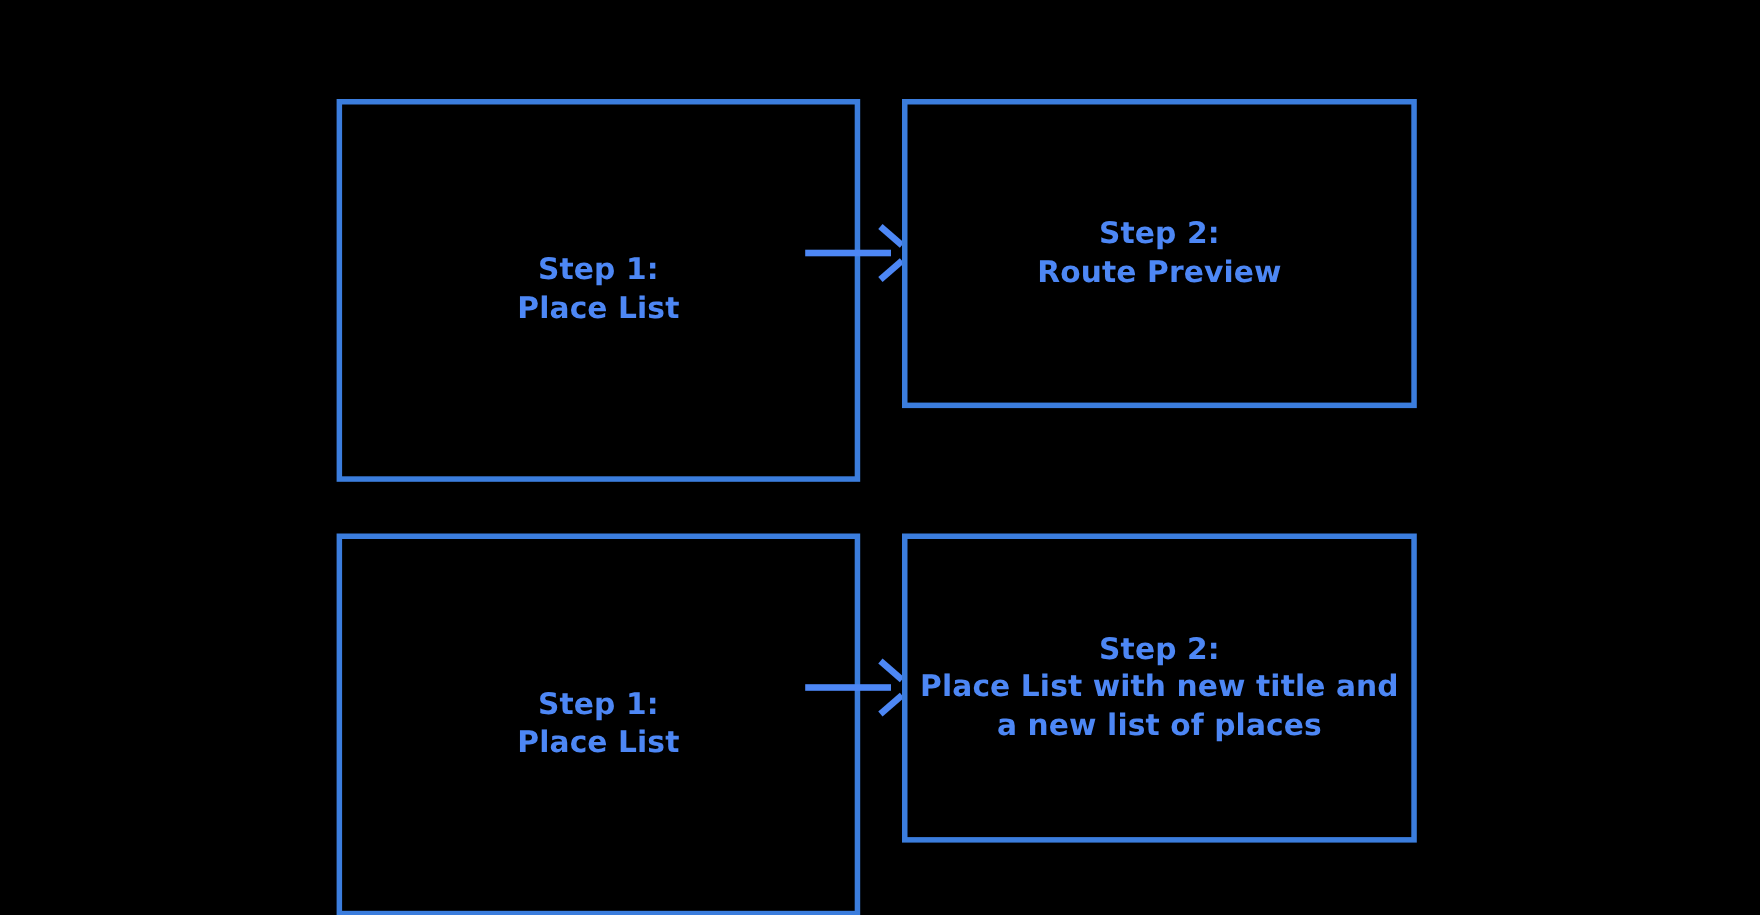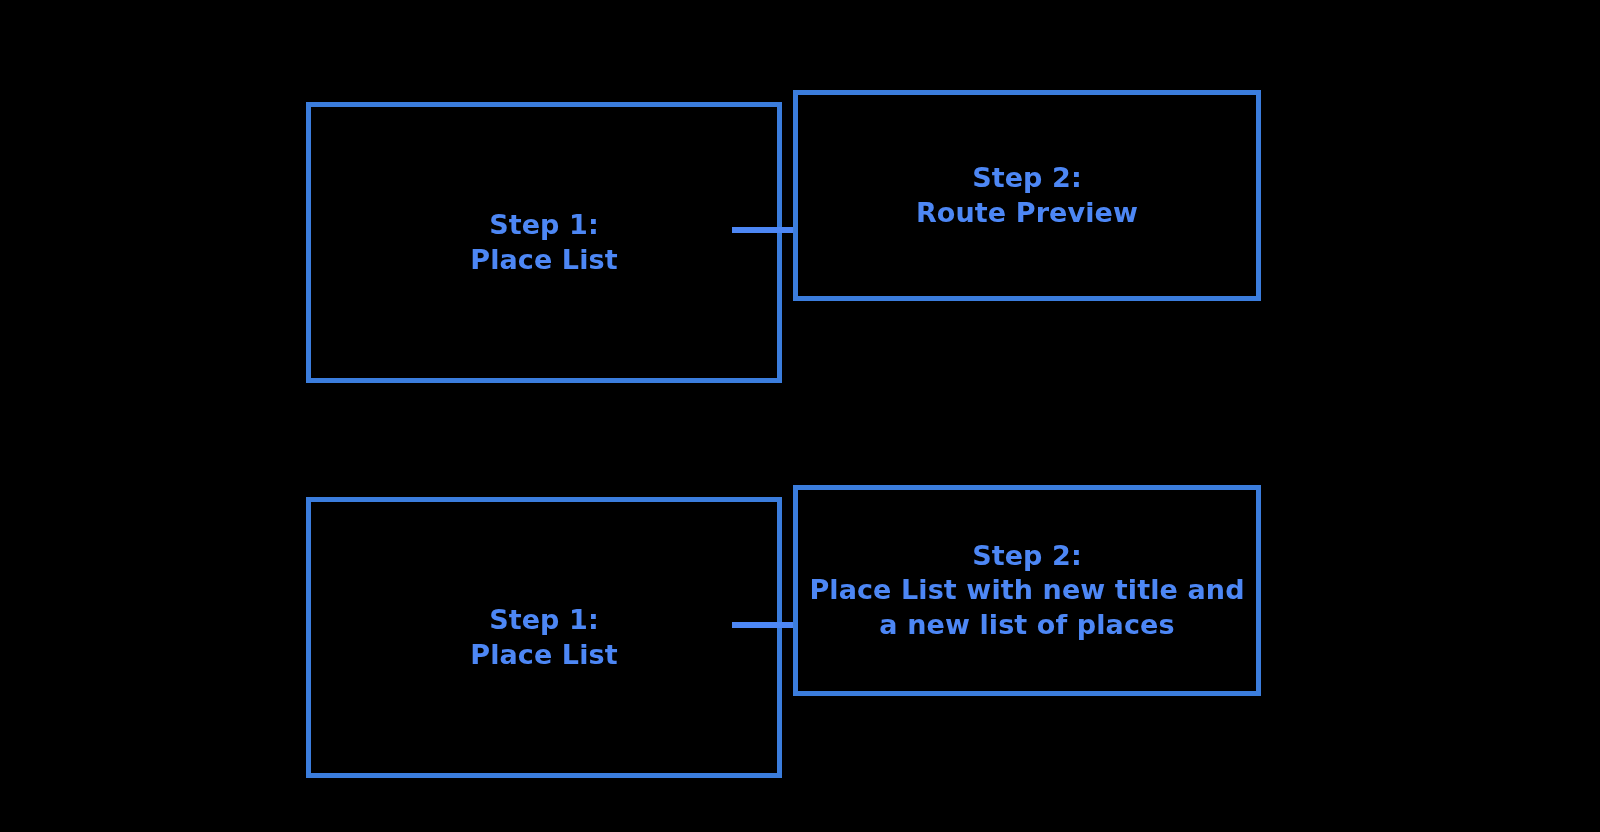--- a/index.html
+++ b/index.html
@@ -39,28 +39,27 @@
     background: #000000;
     display: flex;
     align-items: center;
     justify-content: center;
     text-align: center;
   }
   .box-a {
     left: 306px;
     top: 5px;
     width: 476px;
-    height: 281px;
-    margin-top: 12px;
+    height: 348px;
   }
   .box-b {
-    left: 793px;
+    left: 820px;
     top: 5px;
     width: 468px;
-    height: 211px;
+    height: 281px;
     text-decoration: underline;
   }
 
   .box-label {
     color: #4d87f5;
     font-size: 27px;
     font-weight: 700;
     line-height: 1.28;
     letter-spacing: 0.1px;
     white-space: pre-line;

